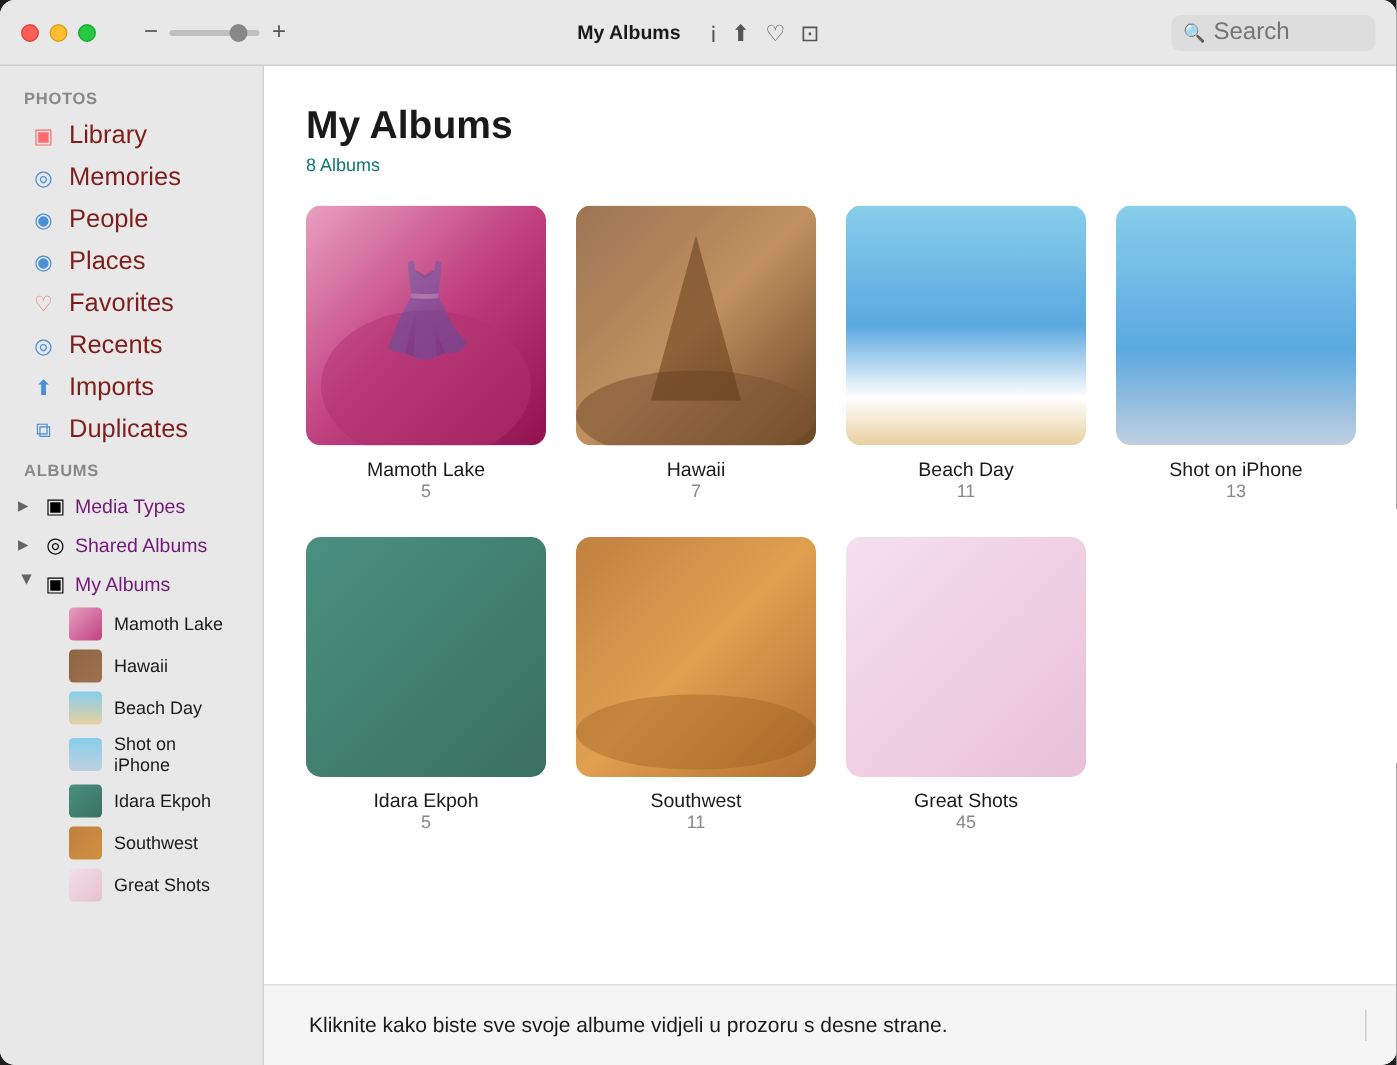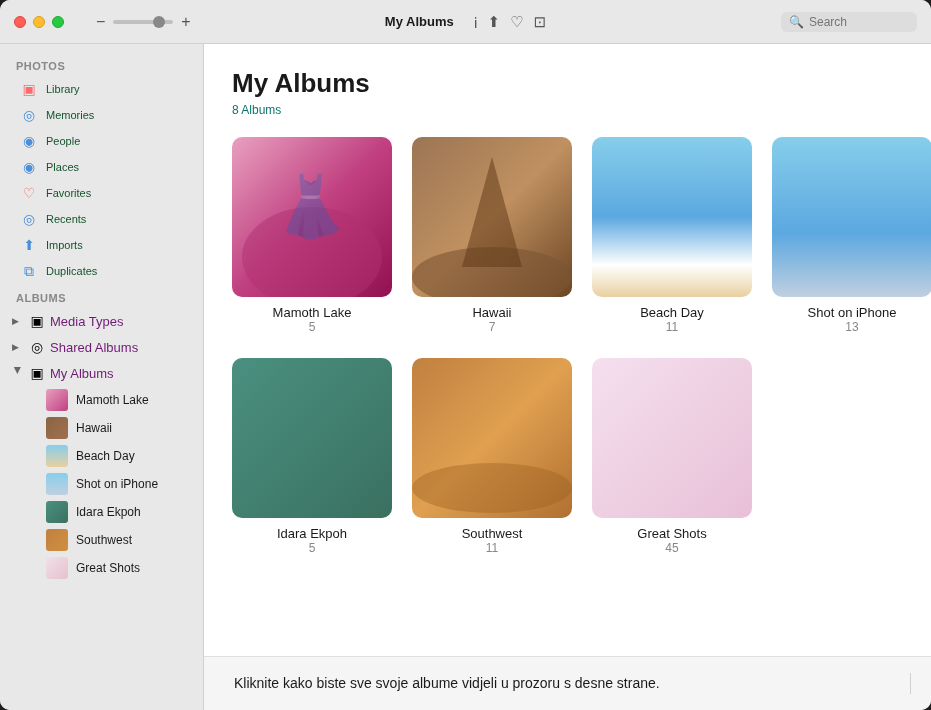--- a/index.html
+++ b/index.html
@@ -114,38 +114,38 @@
       border-radius: 6px;
       padding: 3px 8px;
       gap: 5px;
       margin-left: auto;
     }
     .search-icon-char {
       color: #666;
       font-size: 12px;
     }
     .search-text {
-      font-size: 12px;
+      font-size: 16px;
       color: #0f172a;
       background: none;
       border: none;
       outline: none;
       width: 100px;
     }
 
     
     .main-content {
       display: flex;
       flex: 1;
       overflow: hidden;
     }
 
     
     .sidebar {
-      width: 204px;
+      width: 176px;
       background: #e8e8e8;
       border-right: 1px solid #d0d0d0;
       overflow-y: auto;
       flex-shrink: 0;
       padding-top: 8px;
     }
     .sidebar-section-label {
       font-size: 11px;
       font-weight: 600;
       color: #888;
@@ -165,22 +165,22 @@
     .sidebar-item-icon {
       width: 18px;
       height: 18px;
       display: flex;
       align-items: center;
       justify-content: center;
       font-size: 14px;
       flex-shrink: 0;
     }
     .sidebar-item-label {
-      font-size: 11px;
-      color: #14532d;
+      font-size: 17px;
+      color: #7f1d1d;
     }
 
     .sidebar-group {
       display: flex;
       align-items: center;
       padding: 4px 8px;
       gap: 4px;
       cursor: pointer;
       border-radius: 6px;
       margin: 0 4px;

